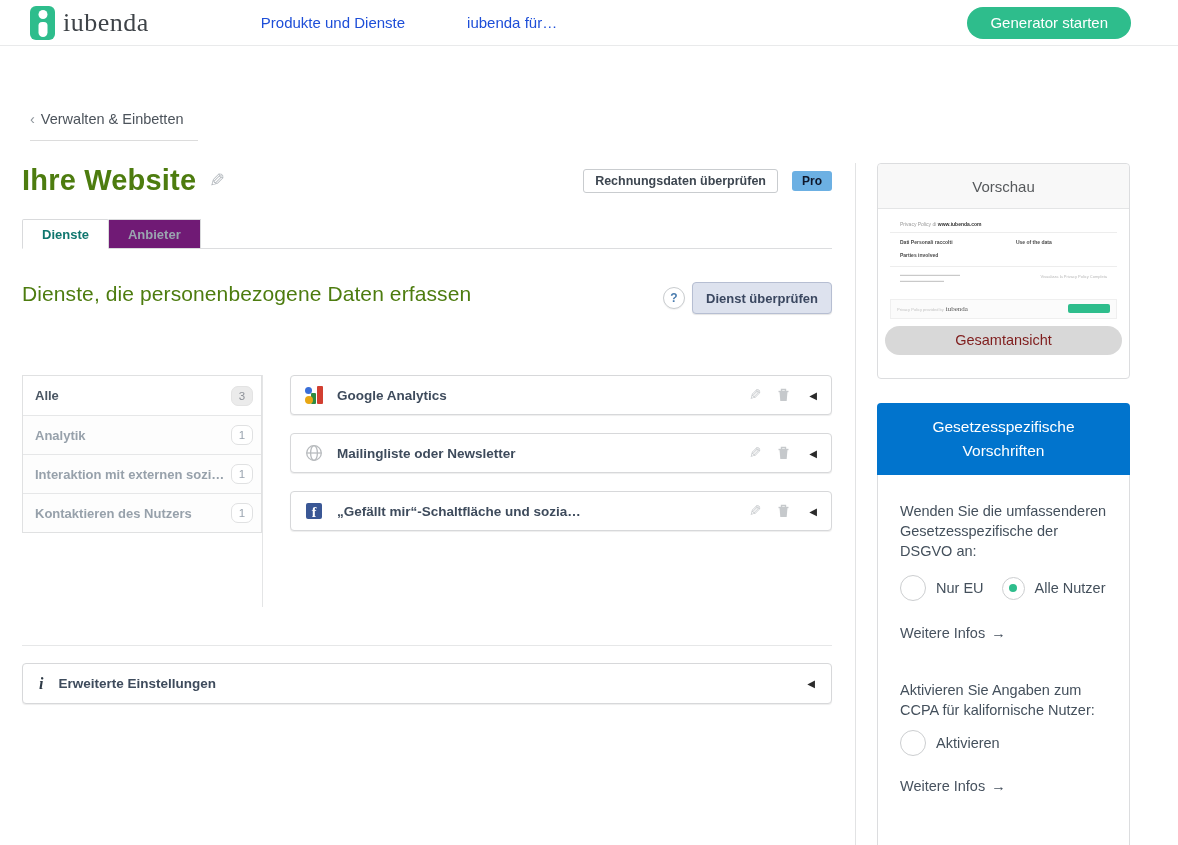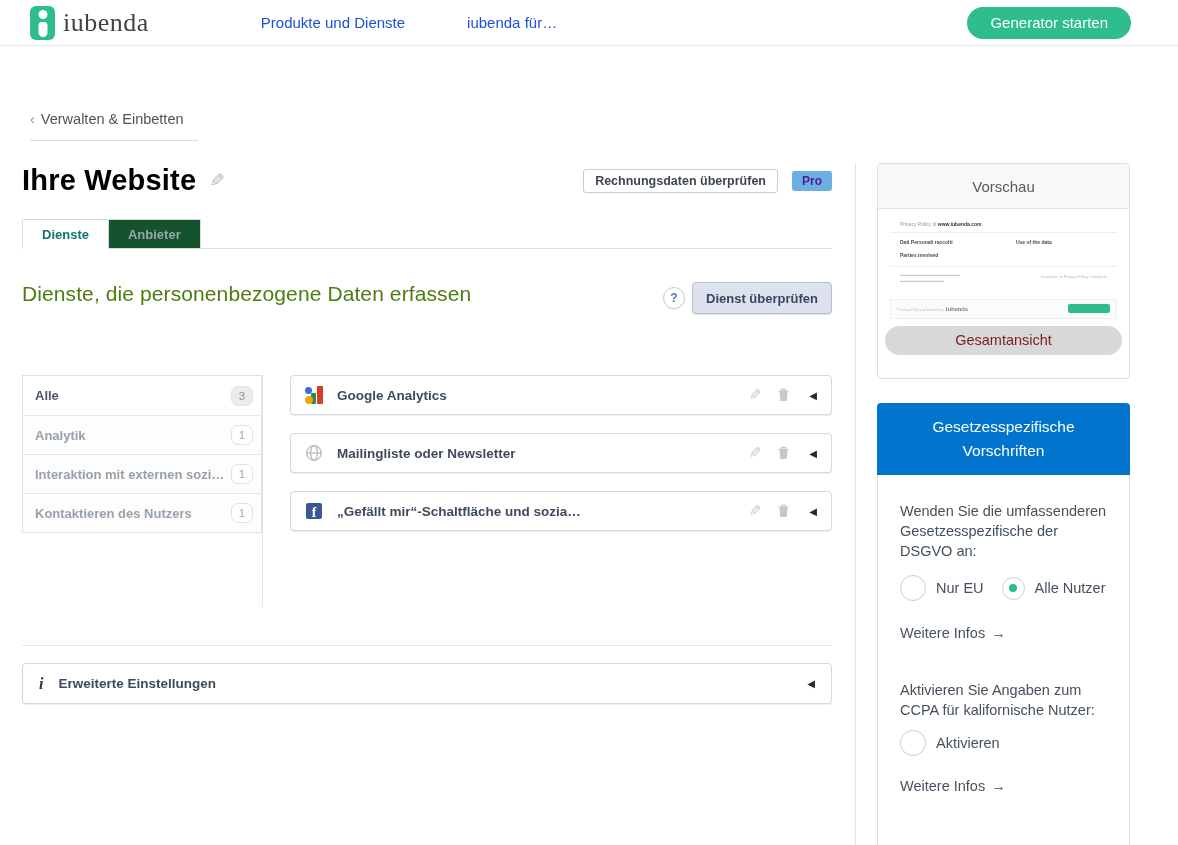--- a/index.html
+++ b/index.html
@@ -25,34 +25,34 @@
   .header-cta { margin-left:auto; margin-right:47px; height:32px; padding:0 23px; border:none;
                 background:#2ebd8c; color:#fff; font-size:15px; border-radius:16px;
                 font-family:"Liberation Sans", sans-serif; cursor:pointer; }
 
   
   .breadcrumb { position:absolute; top:111px; left:30px; font-size:14.5px; color:#4c535b;
                 padding:0 14px 13px 0; border-bottom:1px solid #dcdcdc; cursor:pointer; }
   .breadcrumb .back { color:#8d949b; margin-right:6px; }
 
   .title-row { position:absolute; top:164px; left:22px; width:810px; display:flex; align-items:center; }
-  .page-title { font-size:29px; font-weight:bold; color:#000000; letter-spacing:.2px; }
+  .page-title { font-size:29px; font-weight:bold; color:#4d7c0f; letter-spacing:.2px; }
   .title-pencil { font-size:19px; color:#b4b9be; margin-left:13px; cursor:pointer; transform:scaleX(-1); display:inline-block; }
   .title-actions { margin-left:auto; display:flex; align-items:center; }
   .billing-btn { height:24px; padding:0 11px; background:#fff; border:1px solid #c9cccf; border-radius:3px;
                  font-size:12.5px; font-weight:bold; color:#3d4650; font-family:"Liberation Sans", sans-serif; cursor:pointer; }
   .pro-badge { margin-left:14px; height:20px; padding:0 10px; background:#6cb0e3; border-radius:3px;
-               color:#4c1d95; font-size:12px; font-weight:bold; display:flex; align-items:center; }
+               color:#0f172a; font-size:12px; font-weight:bold; display:flex; align-items:center; }
 
   .tabs { position:absolute; top:219px; left:22px; width:810px; border-bottom:1px solid #dcdее0;
           border-bottom:1px solid #dcdddf; display:flex; }
   .tab { height:30px; padding:0 19px; display:flex; align-items:center; font-size:13px; font-weight:bold;
          border:1px solid #d9dadc; cursor:pointer; margin-bottom:-1px; }
   .tab.active { background:#fff; color:#0f766e; border-bottom:1px solid #fff; border-radius:2px 2px 0 0;text-align:right; }
-  .tab.inactive { background:#14532d; color:#9aa4af; border-left:none; }
+  .tab.inactive { background:#701a75; color:#9aa4af; border-left:none; }
 
   .section-head { position:absolute; top:280px; left:22px; width:810px; display:flex; align-items:flex-start; }
   .section-title { width:470px; font-size:21px; font-weight:500; color:#4d7c0f; line-height:1.38; letter-spacing:.1px; }
   .section-controls { margin-left:auto; display:flex; align-items:center; margin-top:2px; }
   .help-circle { width:22px; height:22px; border:1px solid #c9cccf; border-radius:50%; background:#fff;
                  font-size:12px; font-weight:bold; color:#4a7cae; display:flex; align-items:center;
                  justify-content:center; cursor:pointer; box-shadow:0 1px 1px rgba(0,0,0,.05); }
   .add-service-btn { margin-left:7px; height:32px; padding:0 13px; background:#dde2ee; border:1px solid #b6bed2;
                      border-radius:4px; font-size:13px; font-weight:bold; color:#3a4760;
                      font-family:"Liberation Sans", sans-serif; cursor:pointer; box-shadow:0 1px 1px rgba(0,0,0,.1); }

